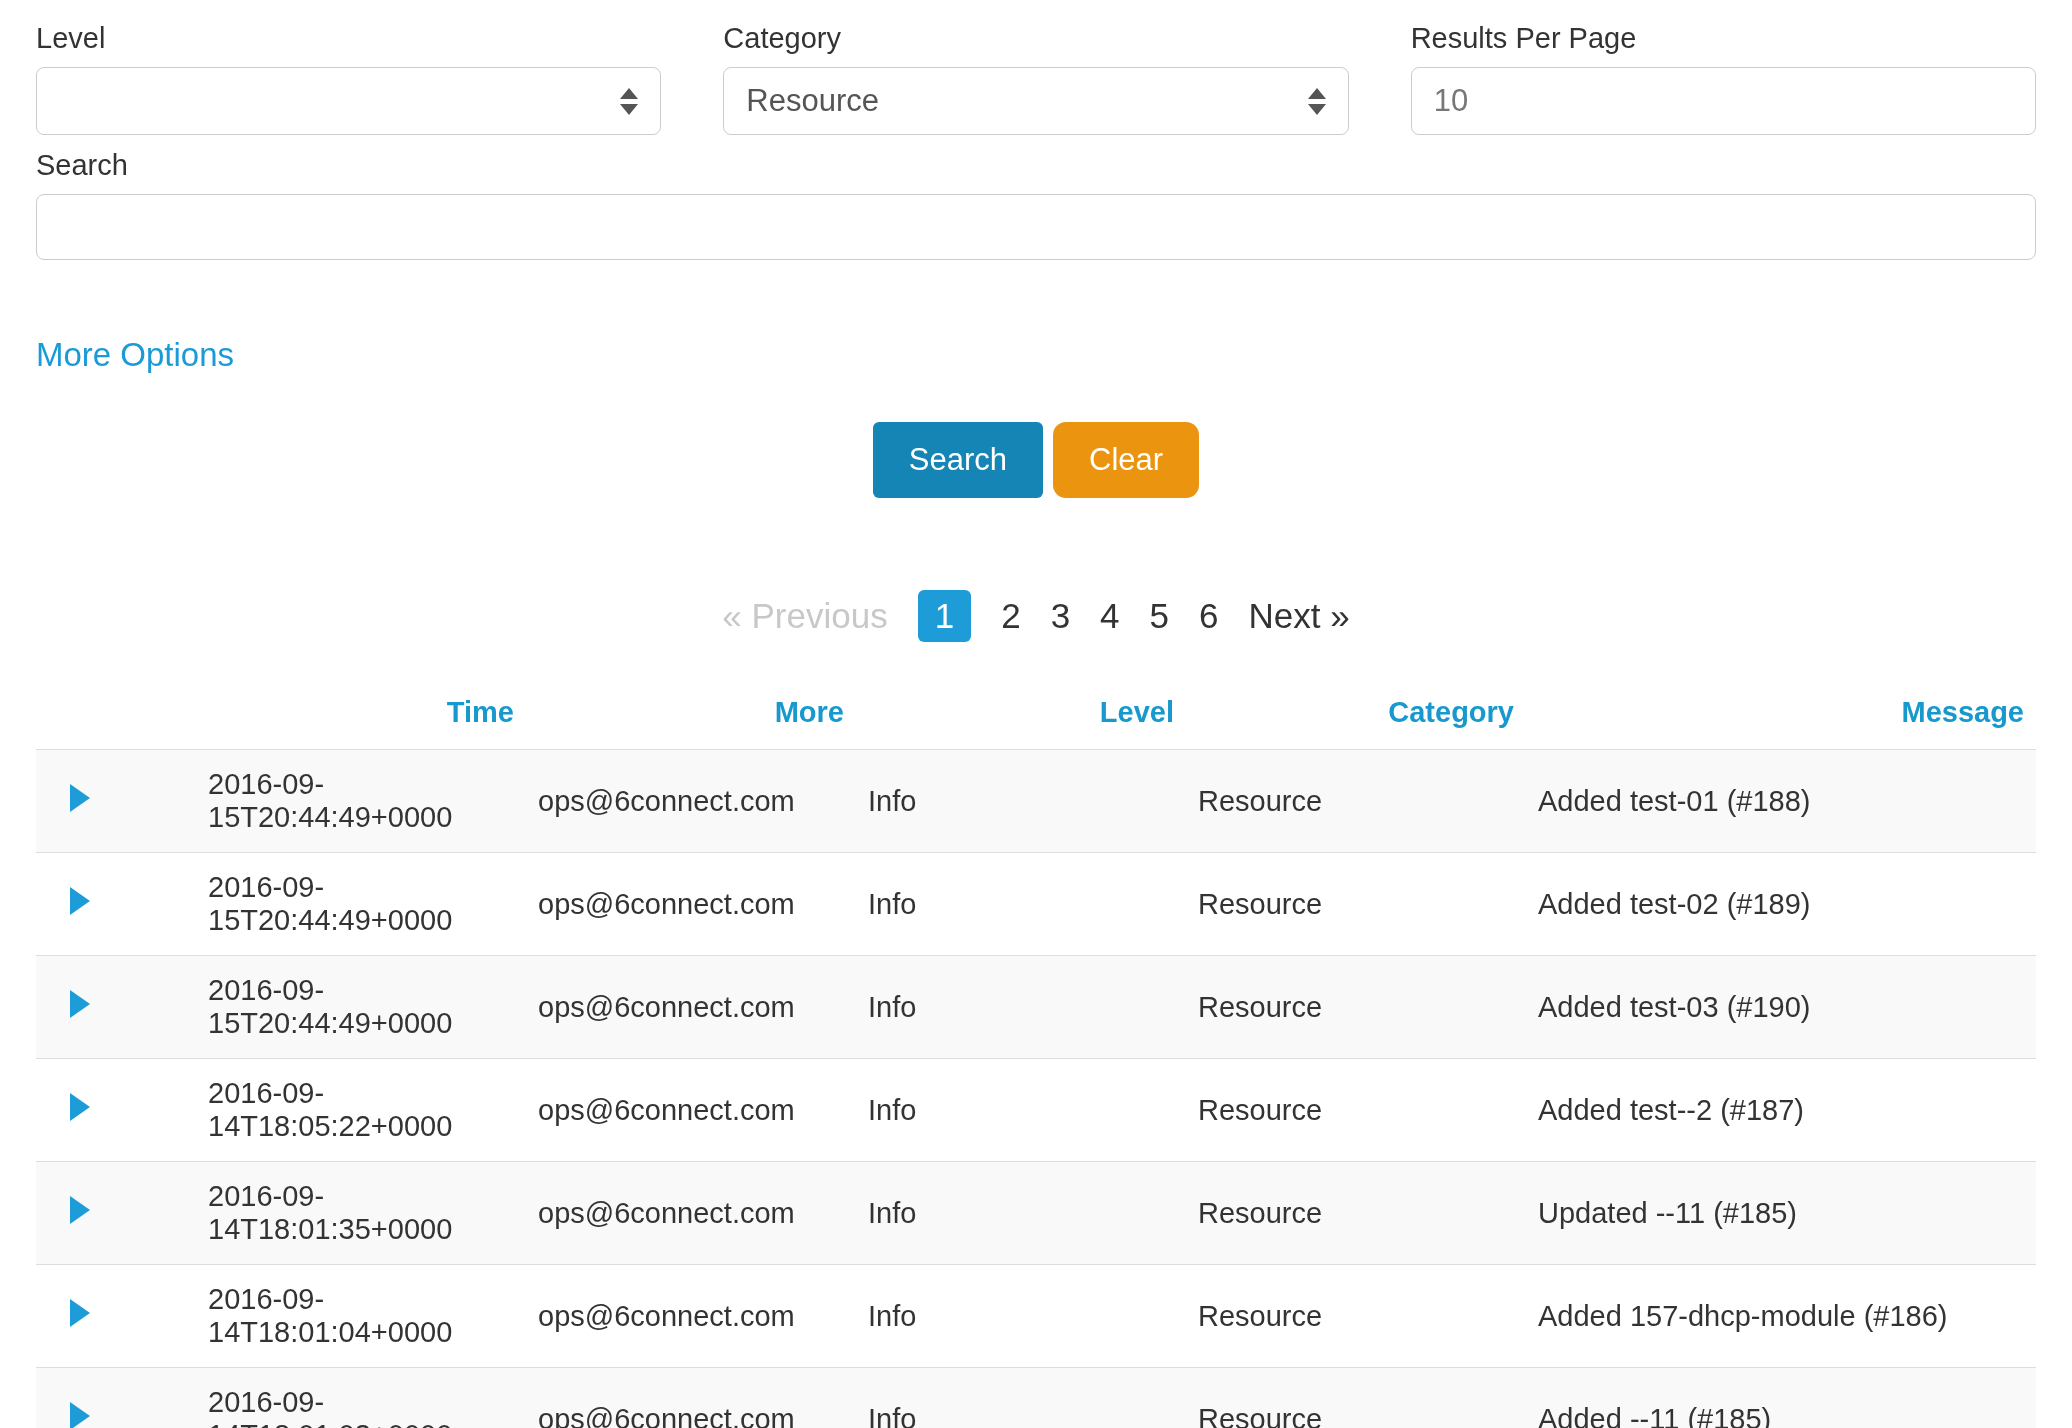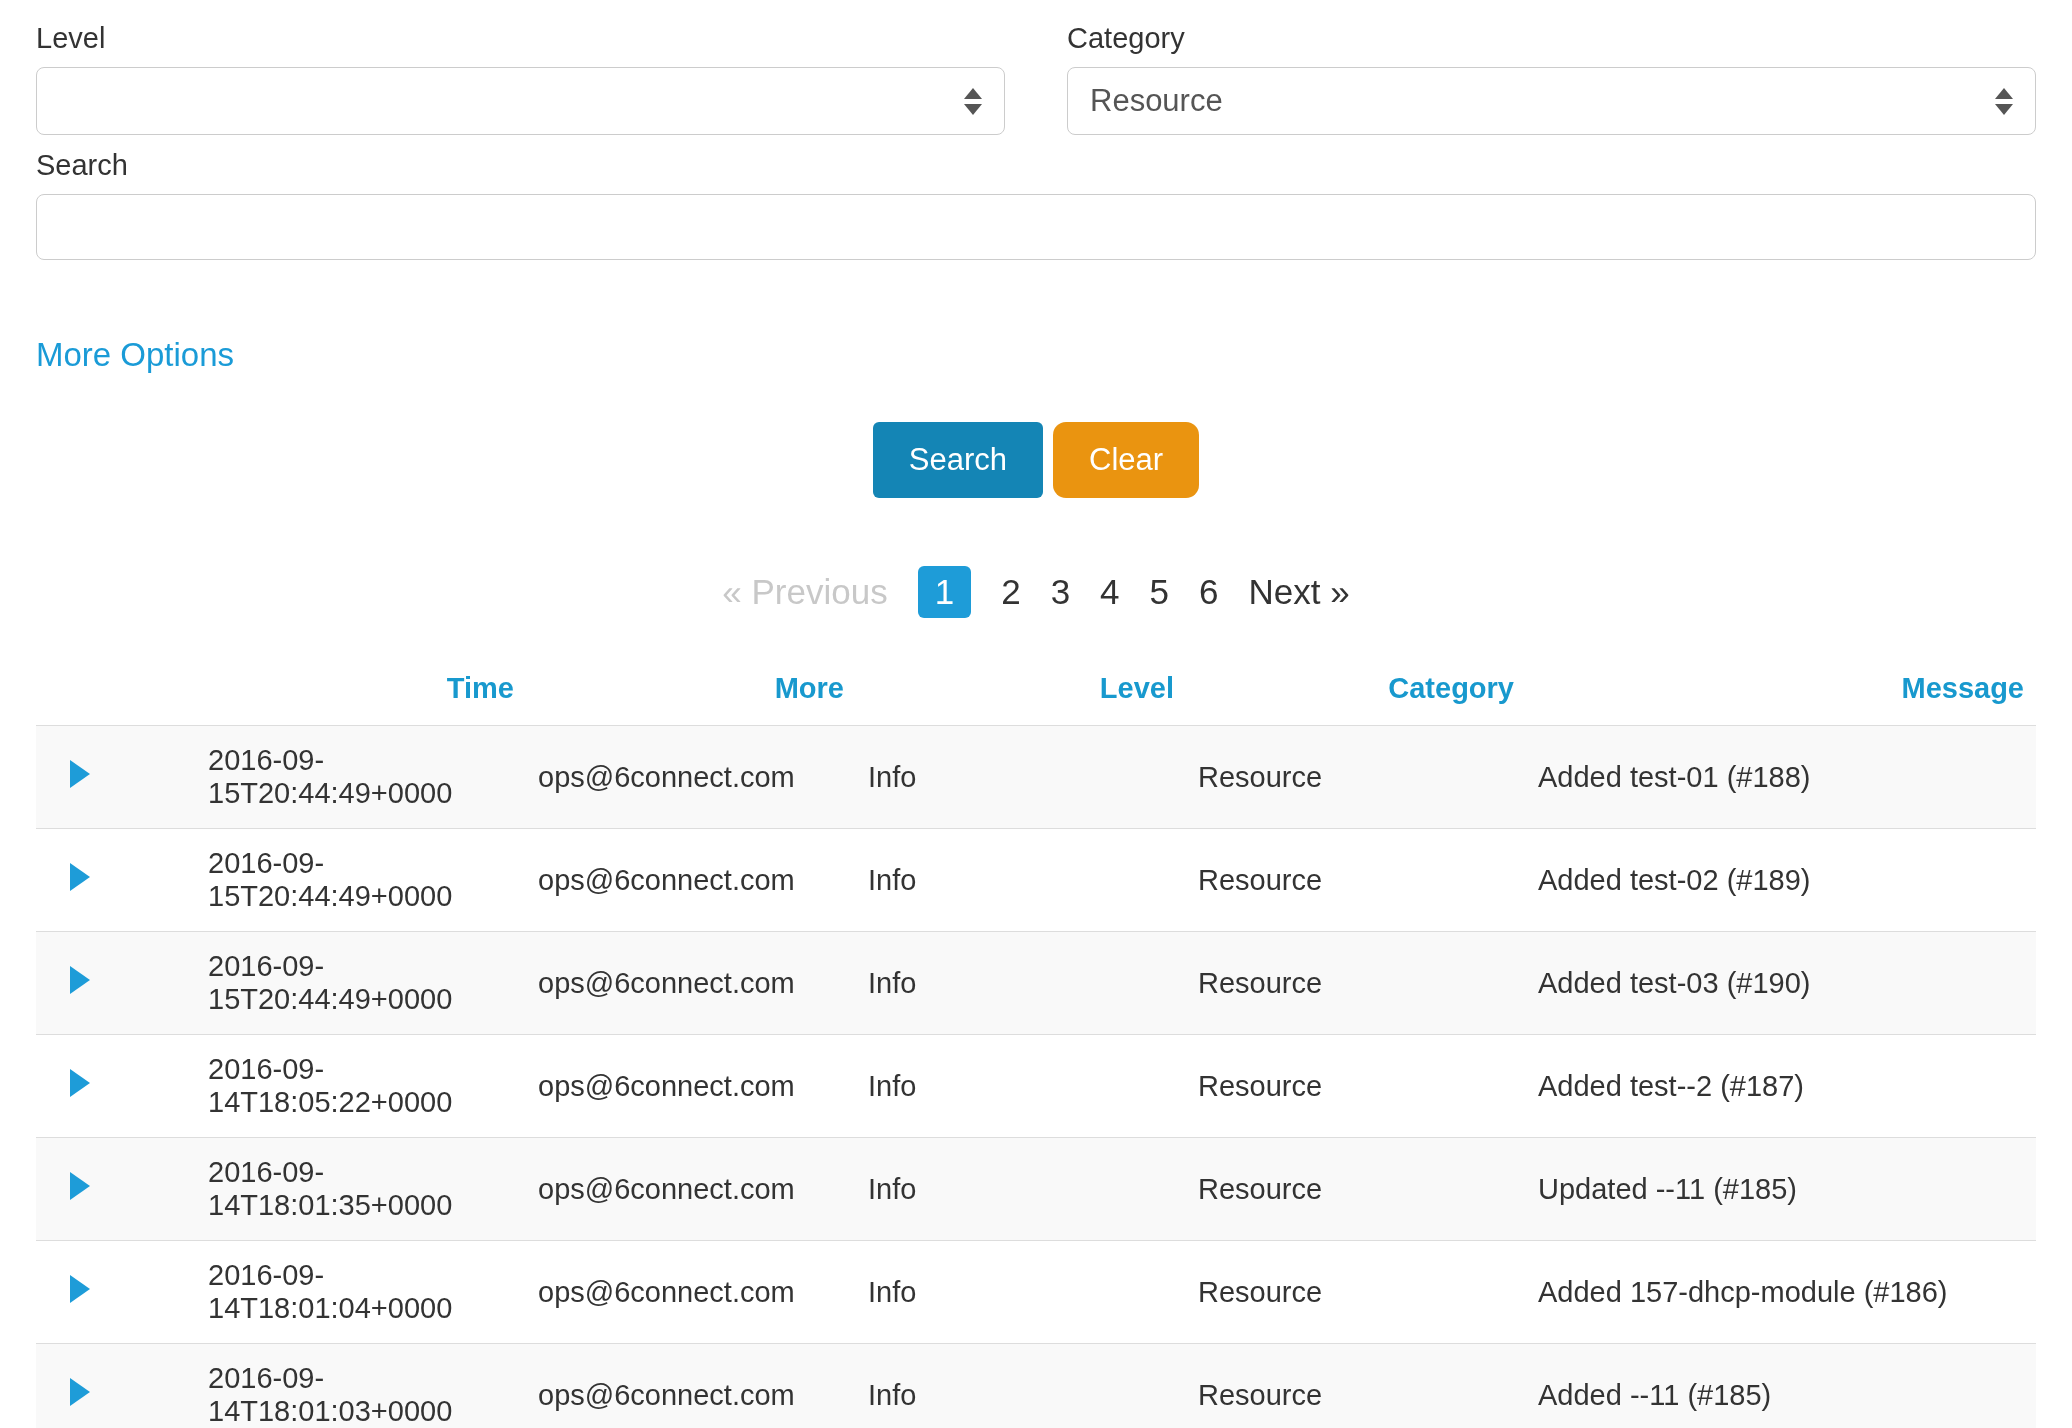--- a/index.html
+++ b/index.html
@@ -92,21 +92,21 @@
   .btn-search { background: #1485b5; }
   .btn-clear  { background: #ea9410; border-radius: 13px; }
 
   
   .pagination {
     display: flex;
     justify-content: center;
     align-items: center;
     gap: 30px;
     font-size: 35px;
-    margin-top: 68px;
+    margin-top: 92px;
   }
   .page-prev { color: #c8c8c8; cursor: default; }
   .page-num { color: #333; cursor: pointer; }
   .page-num.active {
     background: #1e9cd8;
     color: #fff;
     padding: 6px 17px;
     border-radius: 6px;
   }
   .page-next { color: #333; cursor: pointer; }
@@ -163,20 +163,24 @@
     <div class="filter-group">
       <div class="field-label">Category</div>
       <div class="select-box">
         <span>Resource</span>
         <span class="select-arrows">
           <span class="arrow-up"></span>
           <span class="arrow-down"></span>
         </span>
       </div>
     </div>
+    <div class="filter-group">
+      <div class="field-label">Results Per Page</div>
+      <input class="text-input" type="text" value="10" style="">
+    </div>
   </div>
 
   
   <div class="search-section">
     <div class="field-label">Search</div>
     <input class="search-input" type="text" value="" style="">
   </div>
 
   
   <a class="more-options">More Options</a>

